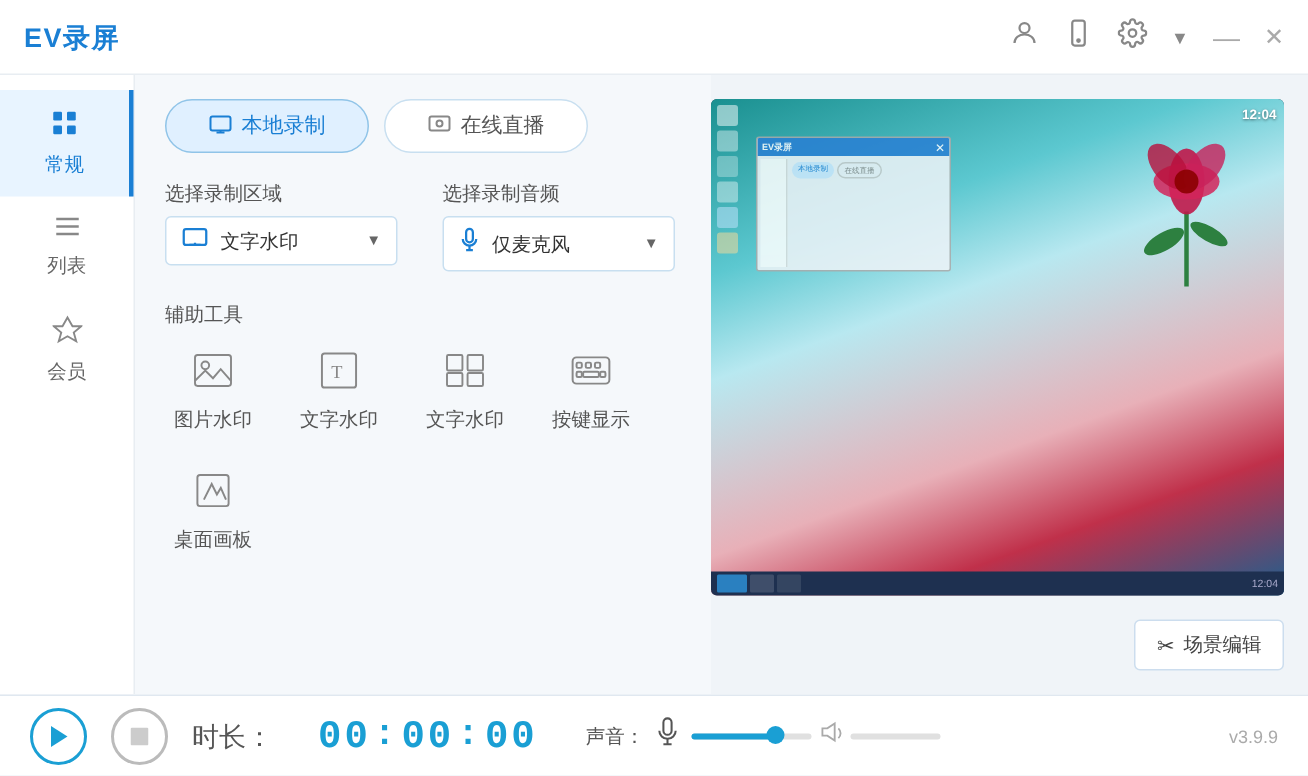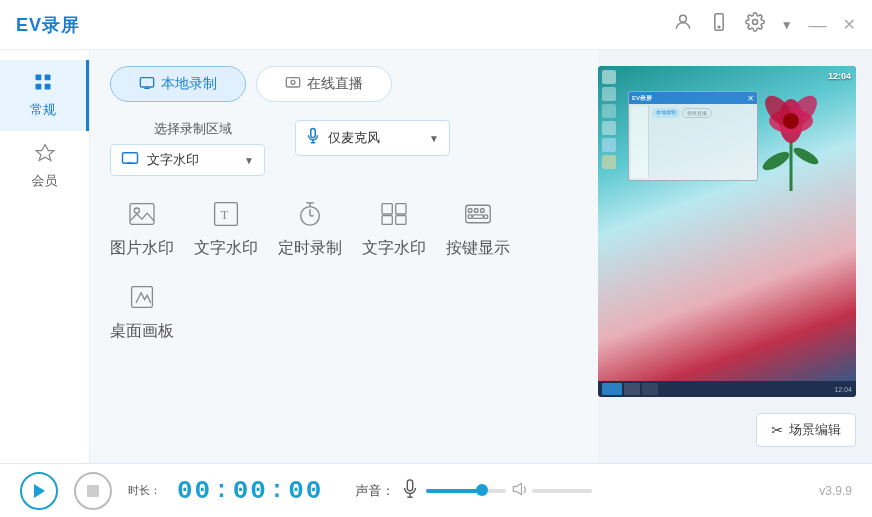--- a/index.html
+++ b/index.html
@@ -136,21 +136,20 @@
       margin-bottom: 16px;
     }
     .control-group {
       display: flex;
       flex-direction: column;
       gap: 6px;
     }
     .control-label {
       font-size: 13px;
       color: #555;
-      margin-left: 44px;
     }
     .select-wrapper {
       display: flex;
       align-items: center;
       border: 1.5px solid #c8dff0;
       border-radius: 4px;
       background: #fff;
       padding: 6px 10px;
       gap: 8px;
       min-width: 155px;
@@ -186,29 +185,29 @@
     .helper-icon-box {
       width: 42px;
       height: 36px;
       display: flex;
       align-items: center;
       justify-content: center;
       font-size: 22px;
       color: #888;
     }
     .helper-text {
-      font-size: 16px;
+      font-size: 13px;
       color: #555;
       text-align: center;
       white-space: nowrap;
     }
 
     
     .preview-pane {
-      width: 274px;
+      width: 398px;
       flex-shrink: 0;
       display: flex;
       flex-direction: column;
       padding: 16px 16px 16px 0;
     }
     .preview-image {
       flex: 1;
       background: #2a3f55;
       border-radius: 4px;
       overflow: hidden;
@@ -270,32 +269,33 @@
       border: 2px solid #bbb;
       background: #fff;
       display: flex;
       align-items: center;
       justify-content: center;
       cursor: pointer;
       color: #aaa;
       font-size: 14px;
     }
     .duration-label {
-      font-size: 11px;
+      font-size: 18px;
       color: #555;
     }
     .timer-display {
       display: flex;
       align-items: center;
       gap: 2px;
       font-size: 26px;
       font-weight: bold;
       color: #1a9fd4;
       letter-spacing: 2px;
       font-family: 'Courier New', monospace;
+      margin-left: 14px;
     }
     .timer-sep { font-size: 24px; color: #1a9fd4; }
     .volume-section {
       display: flex;
       align-items: center;
       gap: 8px;
       margin-left: 16px;
     }
     .volume-label { font-size: 13px; color: #555; }
     .slider-track {
@@ -372,20 +372,30 @@
           <rect x="3" y="3" width="7" height="7" rx="1" fill="#1a7fd4"></rect>
           <rect x="14" y="3" width="7" height="7" rx="1" fill="#1a7fd4"></rect>
           <rect x="3" y="14" width="7" height="7" rx="1" fill="#1a7fd4"></rect>
           <rect x="14" y="14" width="7" height="7" rx="1" fill="#1a7fd4"></rect>
         </svg>
       </span>
       <span class="sidebar-label">常规</span>
     </div>
     <div class="sidebar-item">
       <span class="sidebar-icon">
+        <svg width="20" height="16" viewBox="0 0 24 18" fill="none" stroke="#888" stroke-width="2">
+          <line x1="3" y1="3" x2="21" y2="3"></line>
+            <line x1="3" y1="9" x2="21" y2="9"></line>
+            <line x1="3" y1="15" x2="21" y2="15"></line>
+        </svg>
+      </span>
+      <span class="sidebar-label">列表</span>
+    </div>
+    <div class="sidebar-item">
+      <span class="sidebar-icon">
         <svg width="20" height="20" viewBox="0 0 24 24" fill="none">
           <polygon points="12,2 16,9 23,9 17,14 19,21 12,17 5,21 7,14 1,9 8,9" stroke="#888" stroke-width="1.5" fill="none"></polygon>
         </svg>
       </span>
       <span class="sidebar-label">会员</span>
     </div>
   </div>
 
   <div class="content-area">
 
@@ -420,36 +430,38 @@
               <rect x="2" y="2" width="20" height="14" rx="2"></rect>
               <line x1="7" y1="16" x2="17" y2="16"></line>
               <line x1="12" y1="14" x2="12" y2="16"></line>
             </svg>
           </span>
           <span class="select-text">文字水印</span>
           <span class="select-arrow">▼</span>
         </div>
       </div>
       <div class="control-group">
+        <span class="control-label">选择录制音频</span>
         <div class="select-wrapper">
           <span class="select-icon">
             <svg width="14" height="18" viewBox="0 0 16 24" fill="none" stroke="#1a7fd4" stroke-width="2">
               <rect x="5" y="2" width="6" height="12" rx="3"></rect>
               <path d="M2 11c0 3.3 2.7 6 6 6s6-2.7 6-6"></path>
               <line x1="8" y1="17" x2="8" y2="21"></line>
               <line x1="5" y1="21" x2="11" y2="21"></line>
             </svg>
           </span>
           <span class="select-text">仅麦克风</span>
           <span class="select-arrow">▼</span>
         </div>
       </div>
     </div>
 
     <div class="helpers-section">
+      <div class="helpers-label">辅助工具</div>
       <div class="helpers-grid">
 
         <div class="helper-item">
           <div class="helper-icon-box">
             <svg width="28" height="24" viewBox="0 0 32 28" fill="none" stroke="#888" stroke-width="1.5">
               <rect x="2" y="2" width="28" height="24" rx="2"></rect>
               <circle cx="10" cy="10" r="3"></circle>
               <polyline points="2,22 10,14 16,20 22,13 30,22"></polyline>
             </svg>
           </div>
@@ -460,32 +472,20 @@
           <div class="helper-icon-box">
             <svg width="28" height="28" viewBox="0 0 32 32" fill="none" stroke="#888" stroke-width="1.5">
               <rect x="3" y="3" width="26" height="26" rx="2"></rect>
               <text x="10" y="22" font-size="14" fill="#888" stroke="none" font-family="serif">T</text>
             </svg>
           </div>
           <span class="helper-text">文字水印</span>
         </div>
 
 
-        <div class="helper-item">
-          <div class="helper-icon-box">
-            <svg width="26" height="26" viewBox="0 0 28 28" fill="none" stroke="#888" stroke-width="1.5">
-              <circle cx="14" cy="16" r="10"></circle>
-              <line x1="14" y1="16" x2="14" y2="9"></line>
-              <line x1="14" y1="16" x2="18" y2="16"></line>
-              <line x1="10" y1="2" x2="18" y2="2"></line>
-              <line x1="14" y1="2" x2="14" y2="6"></line>
-            </svg>
-          </div>
-          <span class="helper-text">定时录制</span>
-        </div>
 
         <div class="helper-item">
           <div class="helper-icon-box">
             <svg width="28" height="24" viewBox="0 0 32 28" fill="none" stroke="#888" stroke-width="1.5">
               <rect x="2" y="2" width="12" height="12" rx="1"></rect>
               <rect x="18" y="2" width="12" height="12" rx="1"></rect>
               <rect x="2" y="16" width="12" height="10" rx="1"></rect>
               <rect x="18" y="16" width="12" height="10" rx="1"></rect>
             </svg>
           </div>

